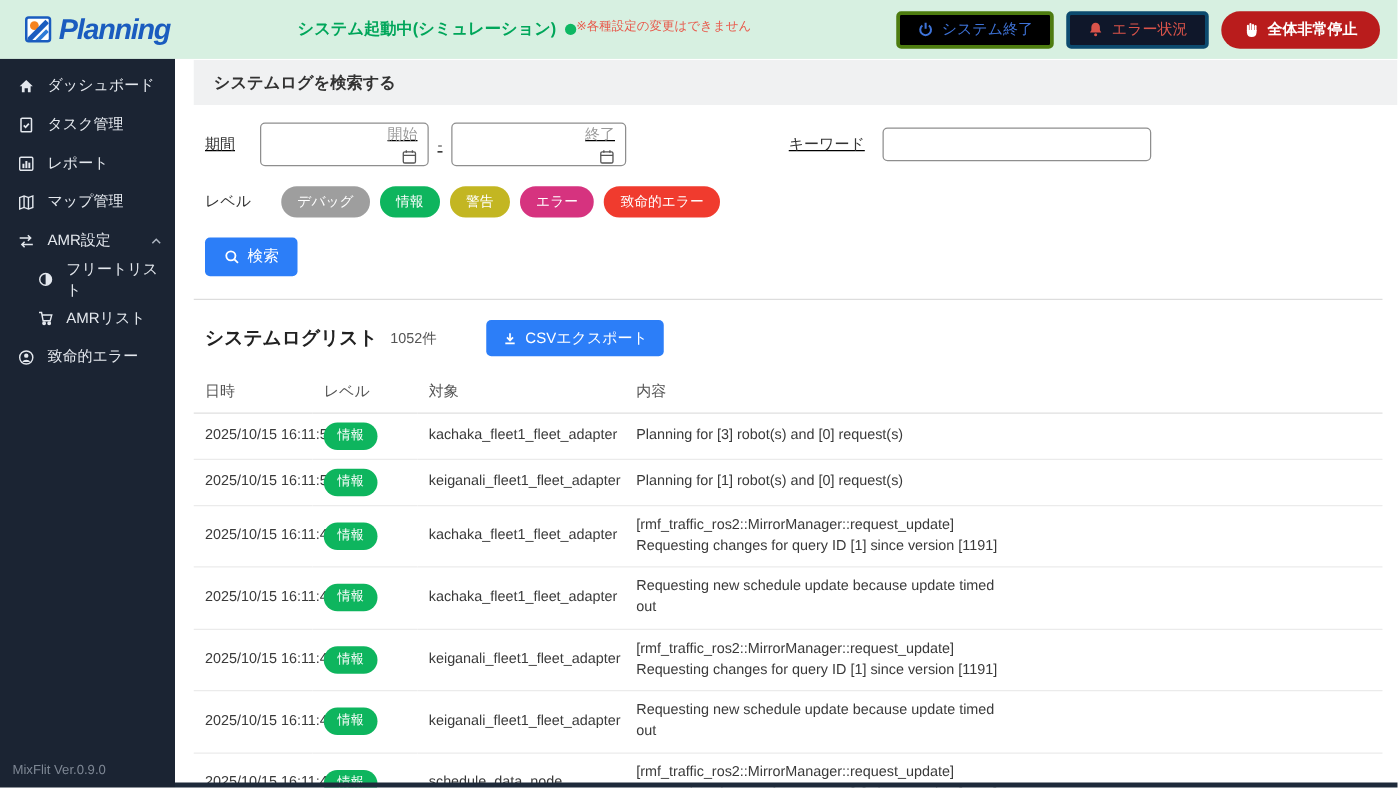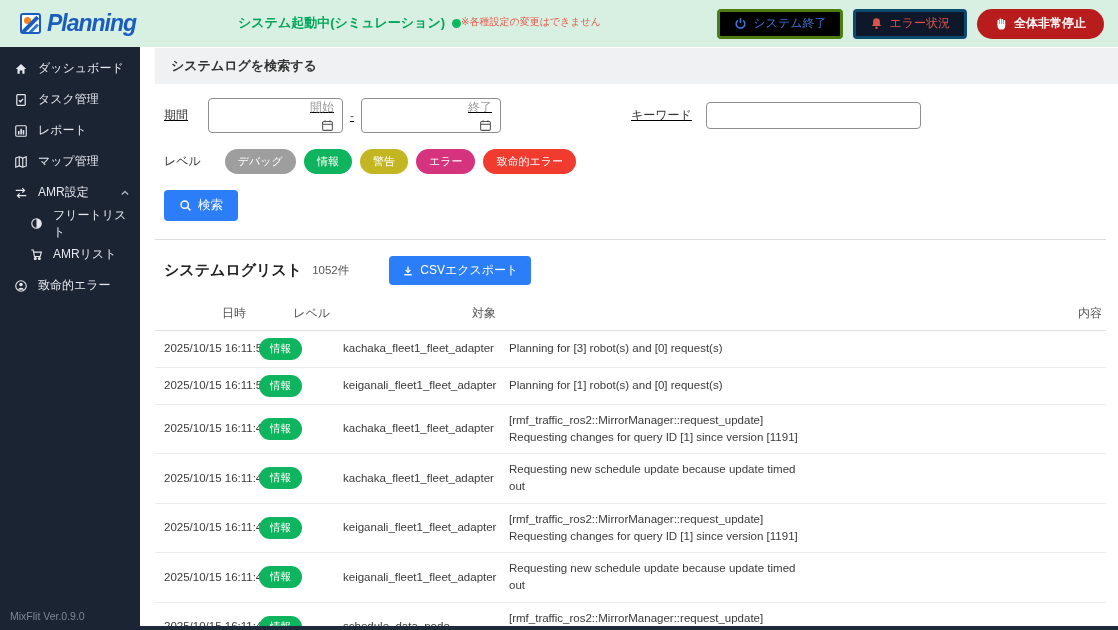--- a/index.html
+++ b/index.html
@@ -63,21 +63,21 @@
   .divider { border-top:1px solid #ddd; margin:18px 12px 0 15px; }
 
   .list-header { display:flex; align-items:center; margin:16px 0 0 24px; }
   .list-title { font-size:15px; font-weight:bold; color:#222; }
   .list-count { font-size:11.5px; color:#555; margin-left:10px; }
   .csv-btn { display:flex; align-items:center; gap:6px; margin-left:40px; background:#2c7ef8; color:#ffffff;
              font-size:12px; border:none; border-radius:4px; height:29px; padding:0 13px; cursor:pointer; }
 
   table.log { border-collapse:collapse; margin:14px 12px 0 15px; width:951px; table-layout:fixed; }
   table.log col.c-dt{width:95px;} table.log col.c-lv{width:84px;} table.log col.c-tg{width:166px;} table.log col.c-ct{width:auto;}
-  table.log th { text-align:right; font-weight:normal; font-size:12px; color:#555;
+  table.log th { text-align:left; font-weight:normal; font-size:12px; color:#555;
                  padding:6px 4px 8px 9px; border-bottom:1px solid #e0e0e0; }
   table.log td { font-size:11.5px; color:#3a3a3a; padding:7px 4px 7px 9px;
                  border-bottom:1px solid #ebebeb; vertical-align:middle; line-height:1.5; }
   td.dt { font-size:12px; white-space:nowrap; }
   .row-badge { display:inline-block; background:#0eb55e; color:#fff; font-size:10.5px;
                padding:3px 11px; border-radius:11px; }
   .content-inner { width:295px; }
 
   .bottom-bar { position:fixed; bottom:0; left:140px; width:978px; height:4px; background:#1e2a3a; z-index:30; }
 </style>

